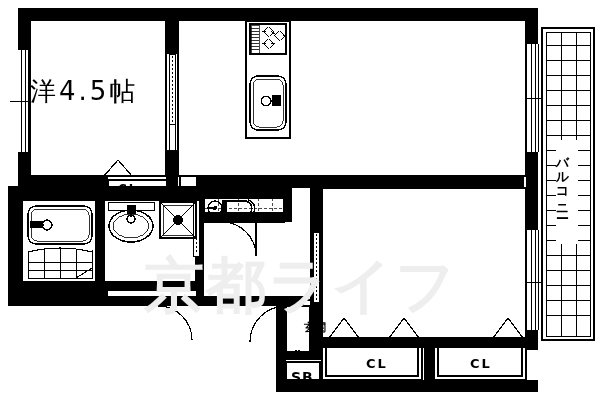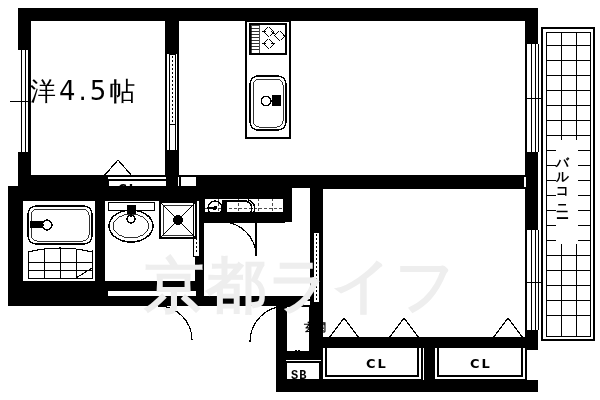--- a/index.html
+++ b/index.html
@@ -32,21 +32,21 @@
     white-space: nowrap;
     letter-spacing: 1px;
     line-height: 1;
   }
   .lbl-yo45 { left: 30px;  top: 78px;  font-size: 26px; letter-spacing: 3px;}
   .lbl-ldk  { left: 322px; top: 80px;  font-size: 25px; letter-spacing: 2px;}
   .lbl-yo6  { left: 392px; top: 245px; font-size: 25px; letter-spacing: 3px;}
   .lbl-cl1  { left: 118px; top: 183px; font-size: 12px; letter-spacing: 2px; font-weight:bold;}
   .lbl-cl2  { left: 366px; top: 357px; font-size: 13px; letter-spacing: 2px; font-weight:bold;}
   .lbl-cl3  { left: 470px; top: 357px; font-size: 13px; letter-spacing: 2px; font-weight:bold;}
-  .lbl-sb   { left: 291px; top: 370px; font-size: 12px; letter-spacing: 1px; font-weight:bold;font-family:Liberation Mono, monospace;}
+  .lbl-sb   { left: 291px; top: 370px; font-size: 14px; letter-spacing: 1px; font-weight:bold;}
   .lbl-genkan{left: 286px; top: 322px; font-size: 11px; letter-spacing: 0px; font-weight:bold;margin-left:18px;}
   .lbl-balcony {
     position: absolute;
     left: 556px;
     top: 148px;
     font-size: 13px;
     font-weight: bold;
     color: #000000;
     writing-mode: vertical-rl;
     text-orientation: upright;

